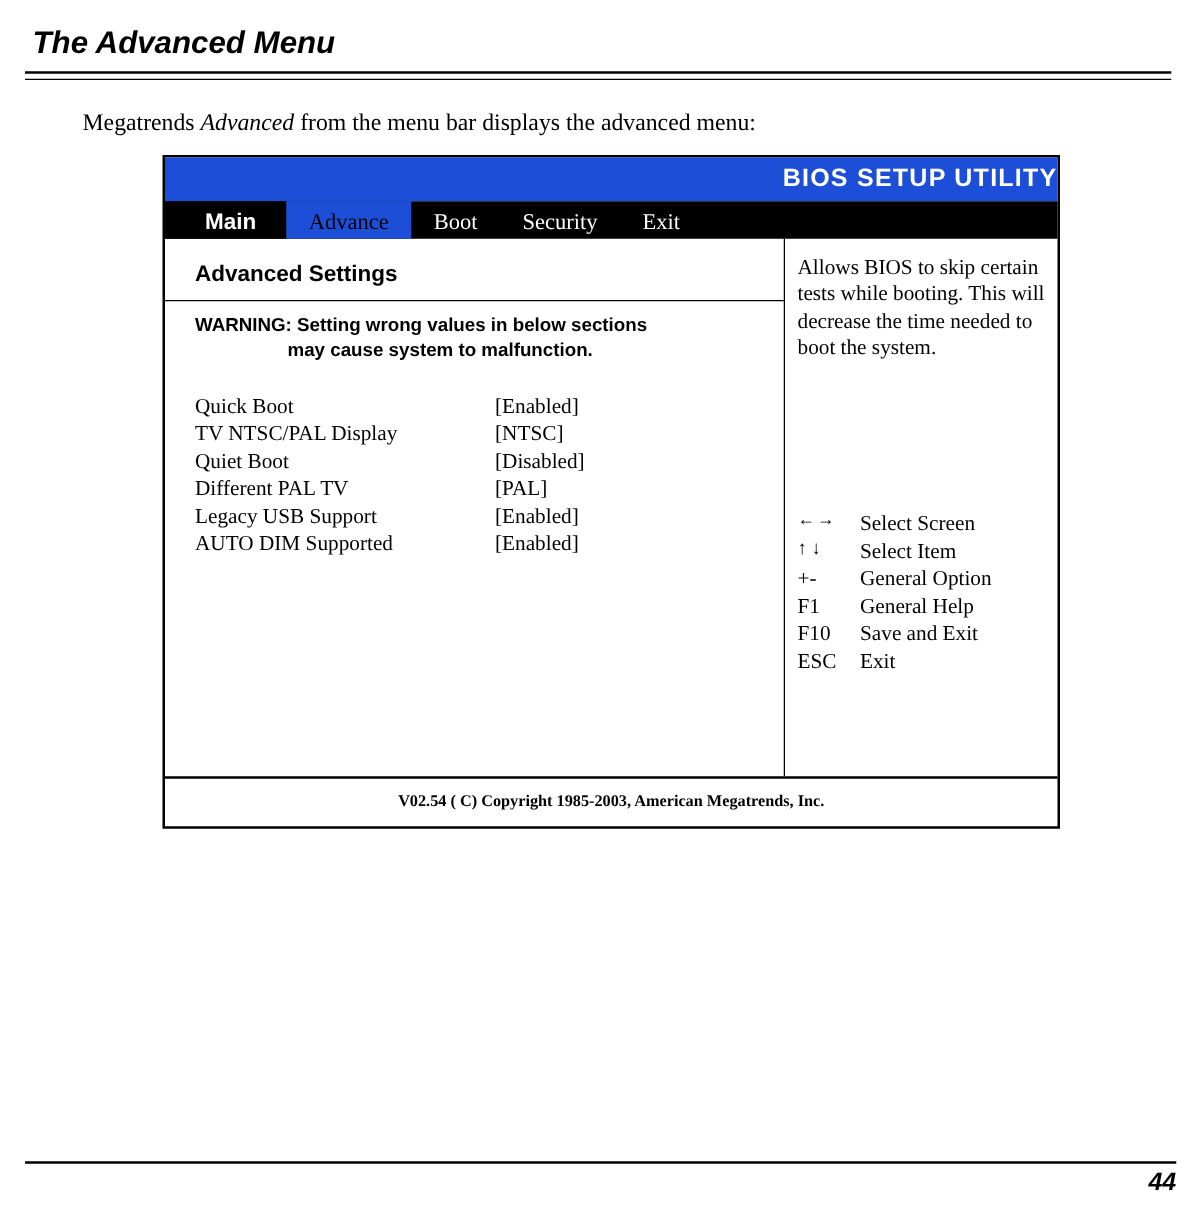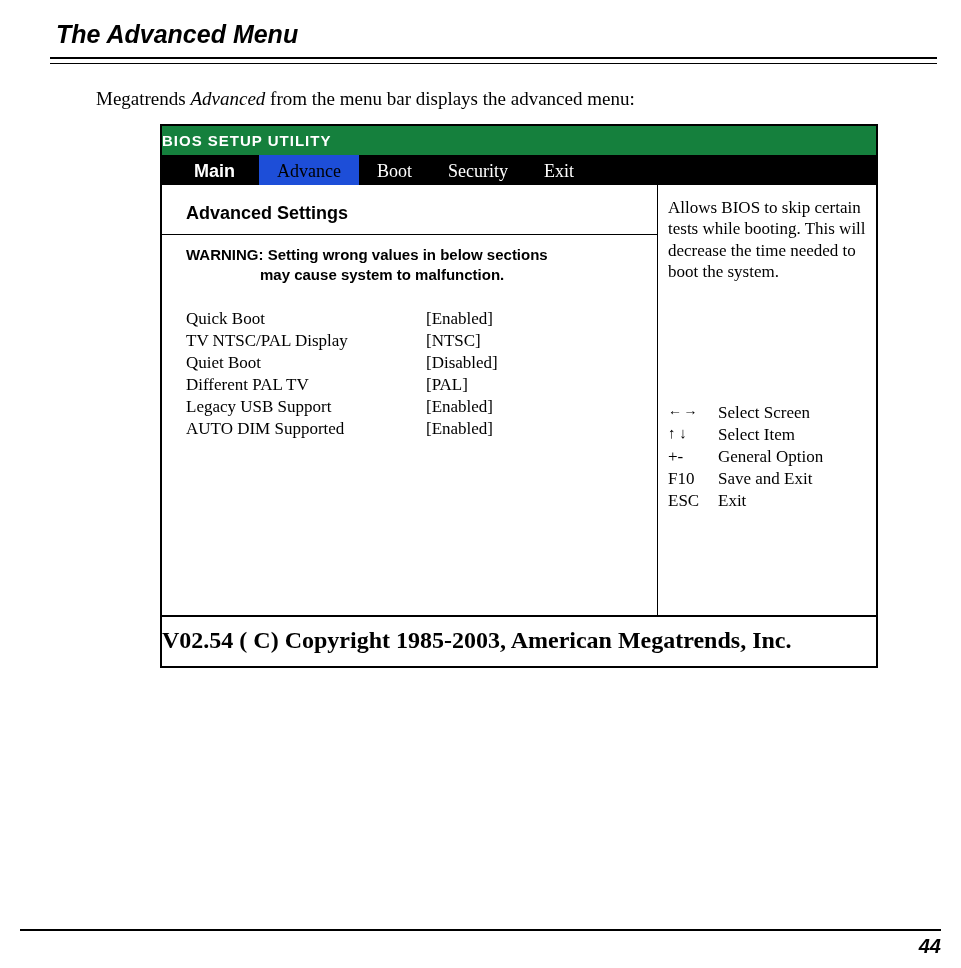--- a/index.html
+++ b/index.html
@@ -6,21 +6,20 @@
     body {
       width: 961px;
       height: 968px;
       background: #fff;
       font-family: "Times New Roman", Times, serif;
       color: #000;
       position: relative;
     }
     .page {
       padding: 20px 24px 10px 20px;
-      margin-left: 30px;
     }
     .section-title {
       font-family: Arial, Helvetica, sans-serif;
       font-weight: bold;
       font-style: italic;
       font-size: 25px;
       padding: 0 0 6px 6px;
     }
     .hr-top { border: none; border-top: 2px solid #000; margin: 2px 0 4px 0; }
     .hr-top2 { border: none; border-top: 1px solid #000; margin: 0 0 24px 0; }
@@ -29,26 +28,26 @@
       padding-left: 46px;
       margin-bottom: 14px;
     }
     .intro .ital { font-style: italic; }
     .bios-wrap {
       margin-left: 110px;
       width: 718px;
       border: 2px solid #000;
     }
     .bios-title {
-      background: #15803d;
+      background: #1d4ed8;
       color: #fff;
-      text-align: left;
-      font-family: Arial, Helvetica, sans-serif;
-      font-weight: bold;
-      font-size: 15px;
+      text-align: right;
+      font-family: Arial, Helvetica, sans-serif;
+      font-weight: bold;
+      font-size: 20px;
       padding: 6px 0;
       letter-spacing: 1px;
     }
     .tabs {
       background: #000;
       display: flex;
       align-items: stretch;
       height: 30px;
     }
     .tab {
@@ -120,22 +119,22 @@
       line-height: 1.3;
     }
     .key-row { display: flex; }
     .key-sym { width: 50px; }
     .arrow-lr { font-size: 14px; letter-spacing: -1px; font-weight: bold;}
     .arrow-ud { font-weight: bold; font-size: 15px; }
     .bios-footer {
       border-top: 2px solid #000;
       font-family: "Times New Roman", serif;
       font-weight: bold;
-      font-size: 24px;
-      text-align: left;
+      font-size: 13px;
+      text-align: center;
       padding: 10px 0 12px 0;
     }
     .page-footer {
       position: absolute;
       bottom: 10px;
       left: 20px;
       right: 20px;
       text-align: right;
     }
     .page-footer hr { border: none; border-top: 2px solid #000; margin-bottom: 4px; }
@@ -213,20 +212,24 @@
           </div>
           <div class="key-row">
             <div class="key-sym arrow-ud">↑ ↓</div>
             <div>Select Item</div>
           </div>
           <div class="key-row">
             <div class="key-sym">+-</div>
             <div>General Option</div>
           </div>
           <div class="key-row">
+            <div class="key-sym">F1</div>
+            <div>General Help</div>
+          </div>
+          <div class="key-row">
             <div class="key-sym">F10</div>
             <div>Save and Exit</div>
           </div>
           <div class="key-row">
             <div class="key-sym">ESC</div>
             <div>Exit</div>
           </div>
         </div>
       </div>
     </div>

